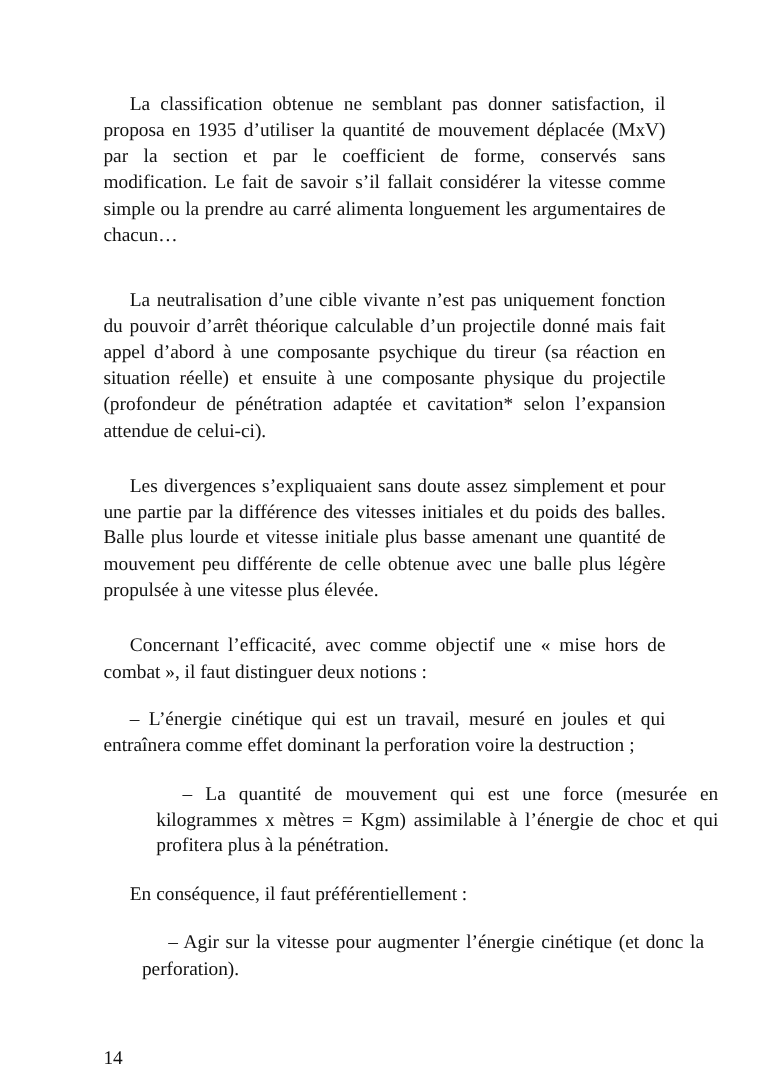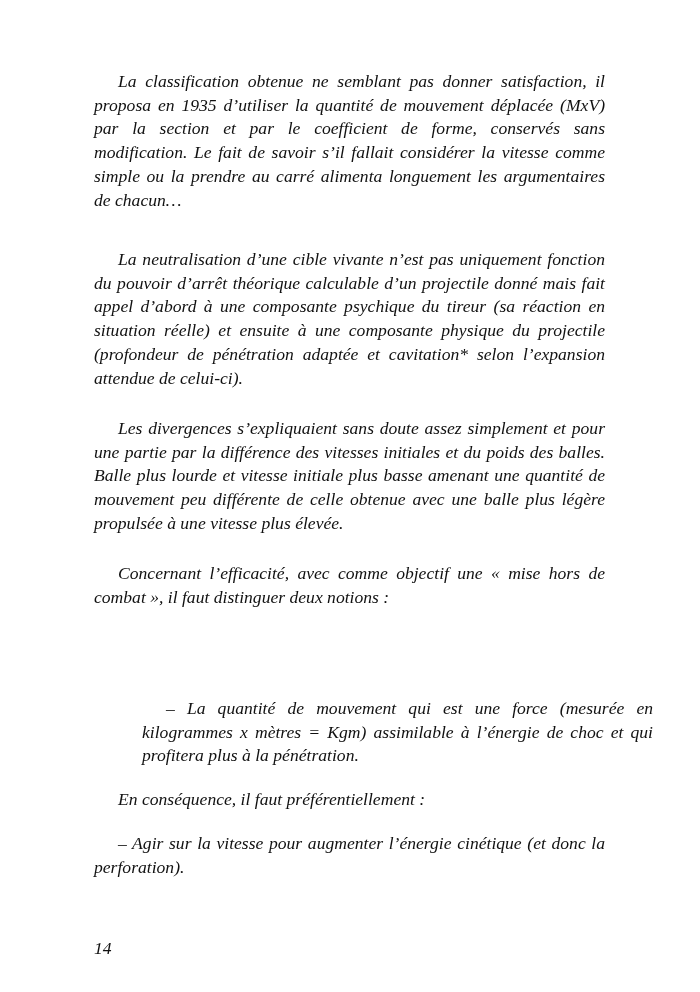--- a/index.html
+++ b/index.html
@@ -12,23 +12,22 @@
       height: 992px;
       position: relative;
       overflow: hidden;
       font-family: "Liberation Serif", "DejaVu Serif", serif;
       color: #111111;
     }
     .page {
       position: absolute;
       left: 94px;
       width: 511px;
-      top: 4px;
+      top: 17px;
       height: 824px;
-      font-style: italic;
     }
     .para {
       position: absolute;
       left: 0;
       width: 511px;
       margin: 0;
       font-size: 17.6px;
       line-height: 23.7px;
       text-align: justify;
       text-indent: 24px;
@@ -42,17 +41,18 @@
     }
   </style>
 </head>
 <body>
 
 <div class="page">
   <p class="para" style="top:66px;">La classification obtenue ne semblant pas donner satisfaction, il proposa en 1935 d’utiliser la quantité de mouvement déplacée (MxV) par la section et par le coefficient de forme, conservés sans modification. Le fait de savoir s’il fallait considérer la vitesse comme simple ou la prendre au carré alimenta longuement les argumentaires de chacun…</p>
   <p class="para" style="top:244px;">La neutralisation d’une cible vivante n’est pas uniquement fonction du pouvoir d’arrêt théorique calculable d’un projectile donné mais fait appel d’abord à une composante psychique du tireur (sa réaction en situation réelle) et ensuite à une composante physique du projectile (profondeur de pénétration adaptée et cavitation* selon l’expansion attendue de celui-ci).</p>
   <p class="para" style="top:558px;">Concernant l’efficacité, avec comme objectif une « mise hors de combat », il faut distinguer deux notions :</p>
   <p class="para" style="top:413px;">Les divergences s’expliquaient sans doute assez simplement et pour une partie par la différence des vitesses initiales et du poids des balles. Balle plus lourde et vitesse initiale plus basse amenant une quantité de mouvement peu différente de celle obtenue avec une balle plus légère propulsée à une vitesse plus élevée.</p>
+  <p class="para" style="top:625px;">– L’énergie cinétique qui est un travail, mesuré en joules et qui entraînera comme effet dominant la perforation voire la destruction ;</p>
   <p class="para" style="top:693px;margin-left:48px;">– La quantité de mouvement qui est une force (mesurée en kilogrammes x mètres = Kgm) assimilable à l’énergie de choc et qui profitera plus à la pénétration.</p>
   <p class="para" style="top:784px;">En conséquence, il faut préférentiellement :</p>
-  <p class="para" style="top:828px;">– Agir sur la vitesse pour augmenter l’énergie cinétique (et donc la perforation).</p>
+  <p class="para" style="top:828px;margin-left:35px;">– Agir sur la vitesse pour augmenter l’énergie cinétique (et donc la perforation).</p>
   <div class="page-number" style="top:913px;margin-top:20px;">14</div>
 </div>
 
 </body></html>

